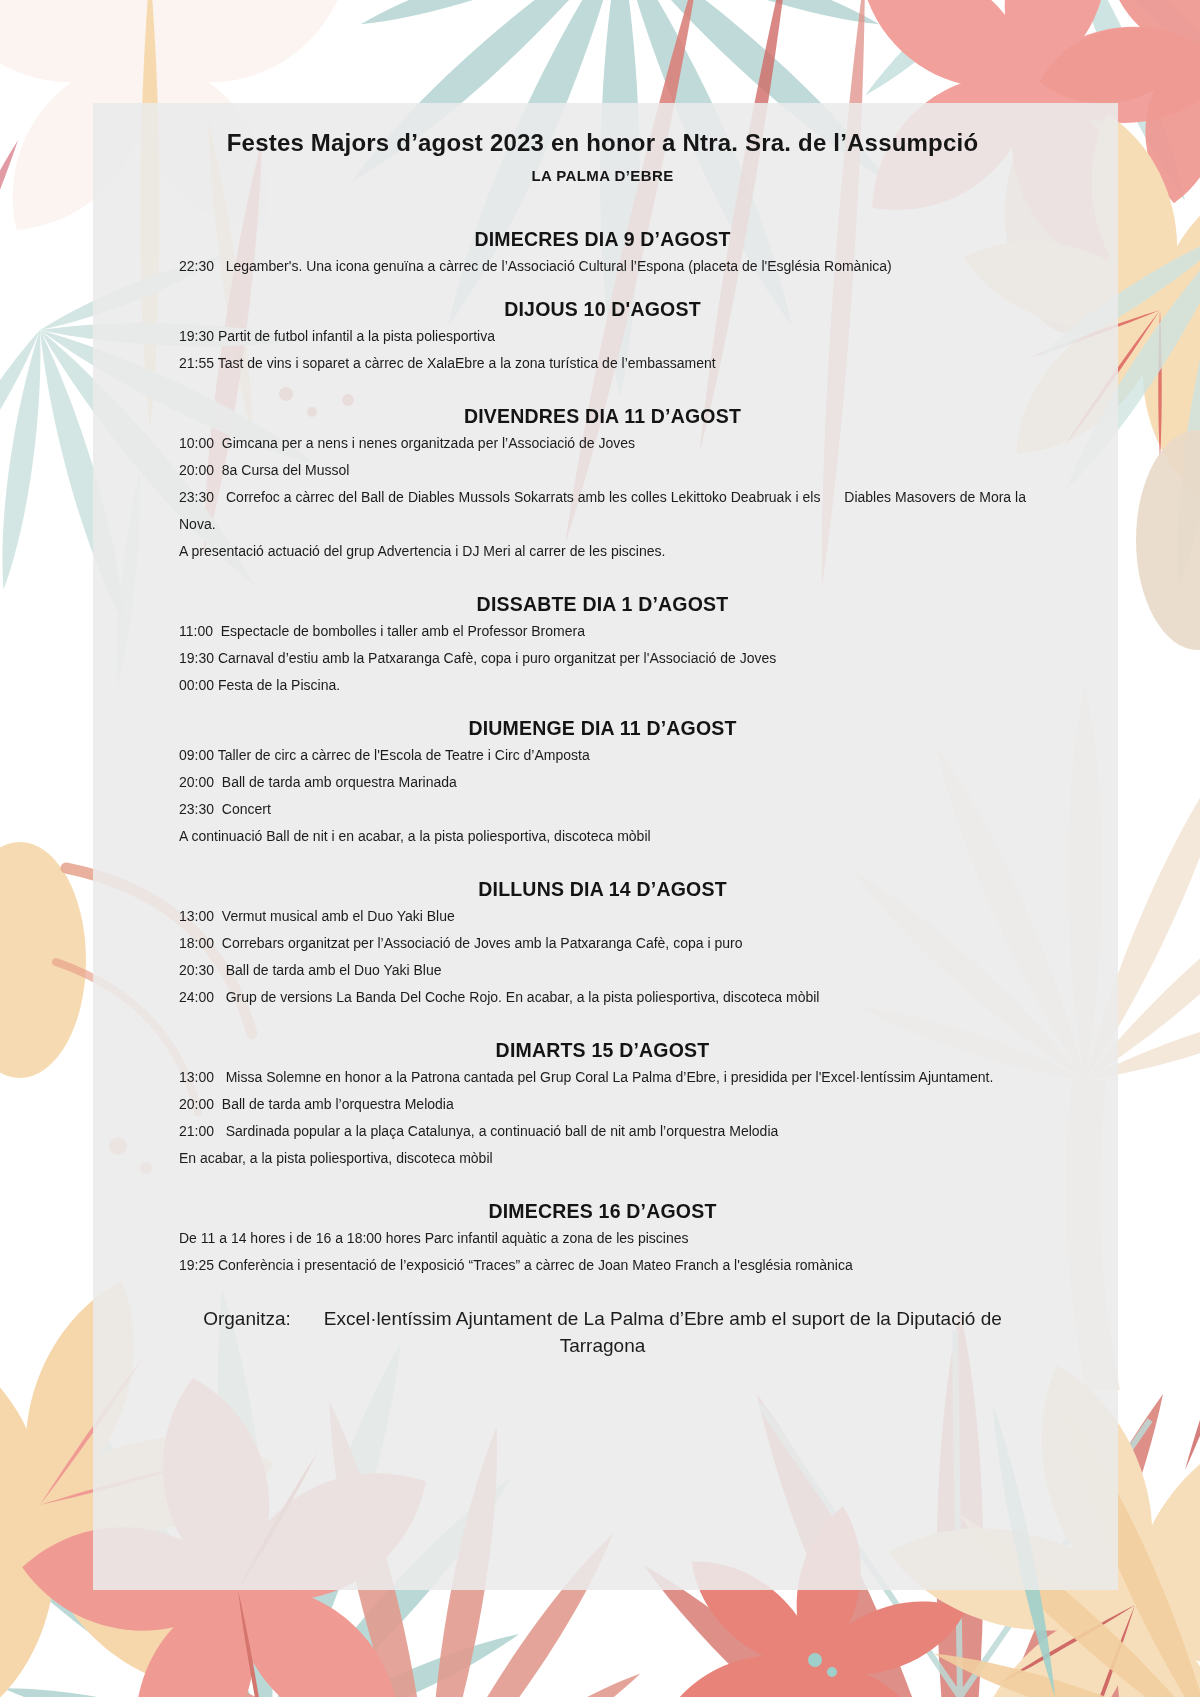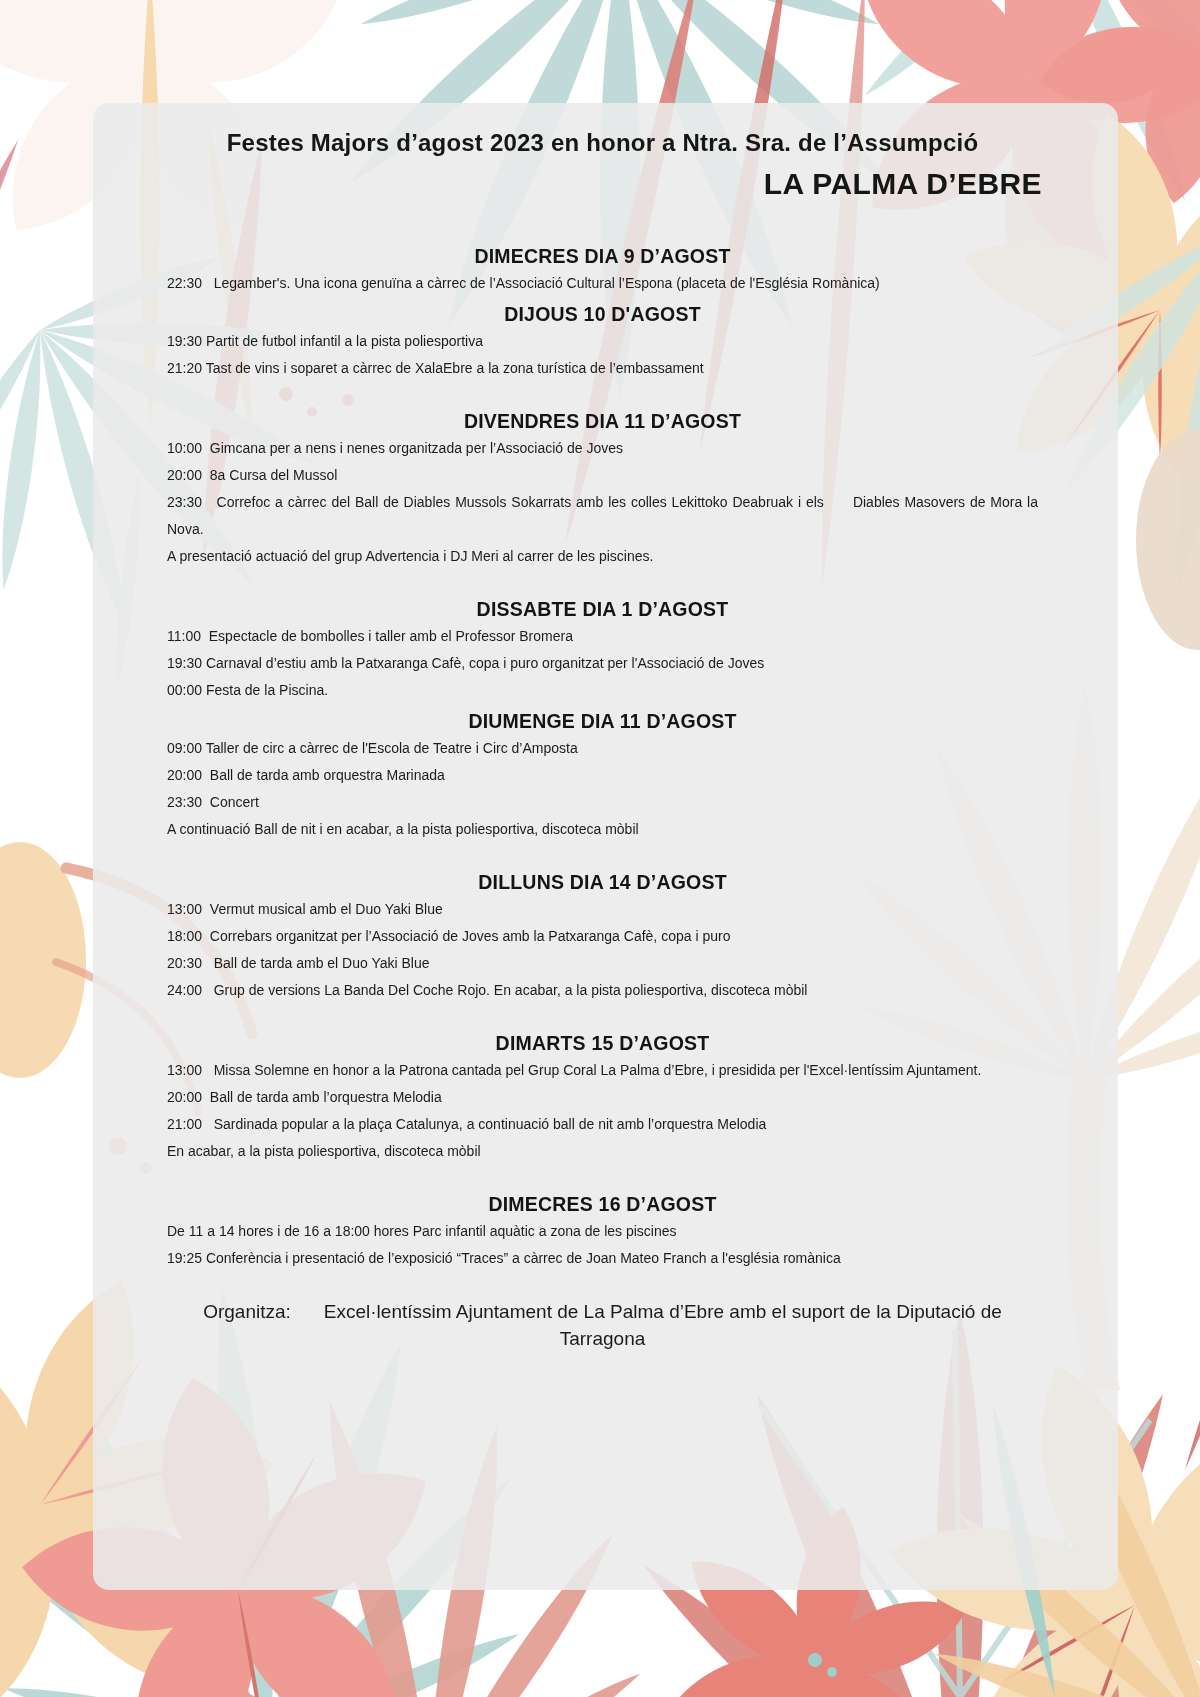--- a/index.html
+++ b/index.html
@@ -10,41 +10,41 @@
     background:#ffffff;
     font-family:"Liberation Sans", sans-serif;
   }
   .bg{position:absolute;left:0;top:0;width:1200px;height:1697px;}
   .panel{
     position:absolute;
     left:93px;top:103px;
     width:1025px;height:1487px;
     box-sizing:border-box;
     background:rgba(235,235,235,0.88);
-    border-radius:16px;
+    border-radius:0;
     padding:26px 76px 0 70px;
     color:#1c1c1c;
   }
   .panel h1{
     font-size:24px;font-weight:bold;text-align:center;
     margin:0 0 10px 0;letter-spacing:.2px;color:#161616;
   }
   .panel h2{
-    font-size:30px;font-weight:bold;text-align:right;
+    font-size:15px;font-weight:bold;text-align:center;
     margin:0 0 42px 0;letter-spacing:.4px;color:#161616;
   }
   h3.day{
     font-size:19.5px;font-weight:bold;text-align:center;
     margin:0;line-height:27px;color:#141414;letter-spacing:.2px;
   }
   p.ev{
     font-size:14px;line-height:27px;margin:0;
     text-align:justify;color:#1c1c1c;
   }
-  section{margin:4px;}
+  section{margin:16px;}
   section.gap{margin-top:26px;}
   p.org{
     margin:26px 0 0 0;text-align:center;
     font-size:19px;line-height:27px;color:#1c1c1c;
   }
   .org-label{margin-right:33px;}
 </style>
 </head>
 <body>
 
@@ -148,21 +148,21 @@
     <h2>LA PALMA D’EBRE</h2>
 
     <section>
       <h3 class="day">DIMECRES DIA 9 D’AGOST</h3>
       <p class="ev">22:30&nbsp;&nbsp; Legamber's. Una icona genuïna a càrrec de l’Associació Cultural l’Espona (placeta de l'Església Romànica)</p>
     </section>
 
     <section>
       <h3 class="day">DIJOUS 10 D'AGOST</h3>
       <p class="ev">19:30 Partit de futbol infantil a la pista poliesportiva</p>
-      <p class="ev">21:20 Tast de vins i soparet a càrrec de XalaEbre a la zona turística de l’embassament</p>
+      <p class="ev">21:55 Tast de vins i soparet a càrrec de XalaEbre a la zona turística de l’embassament</p>
     </section>
 
     <section class="gap">
       <h3 class="day">DIVENDRES DIA 11 D’AGOST</h3>
       <p class="ev">10:00&nbsp; Gimcana per a nens i nenes organitzada per l’Associació de Joves</p>
       <p class="ev">20:00&nbsp; 8a Cursa del Mussol</p>
       <p class="ev">23:30&nbsp;&nbsp; Correfoc a càrrec del Ball de Diables Mussols Sokarrats amb les colles Lekittoko Deabruak i els&nbsp;&nbsp;&nbsp;&nbsp;&nbsp; Diables Masovers de Mora la Nova.</p>
       <p class="ev">A presentació actuació del grup Advertencia i DJ Meri al carrer de les piscines.</p>
     </section>
 

